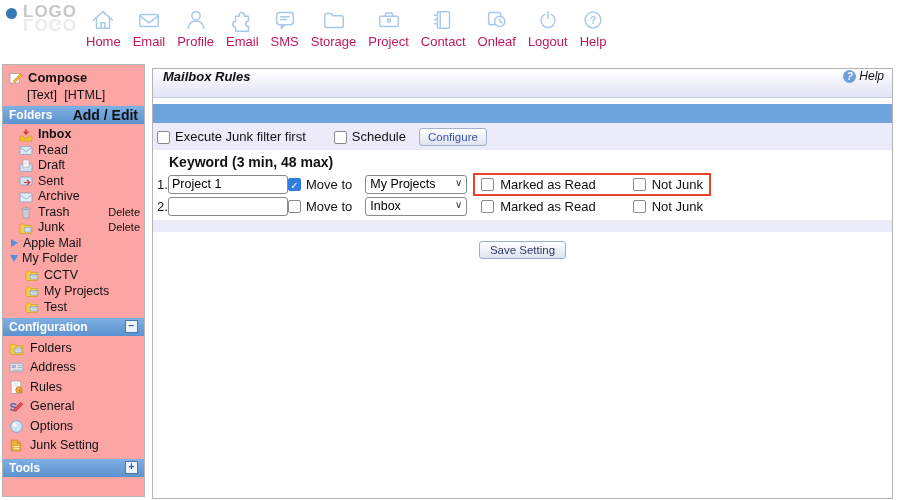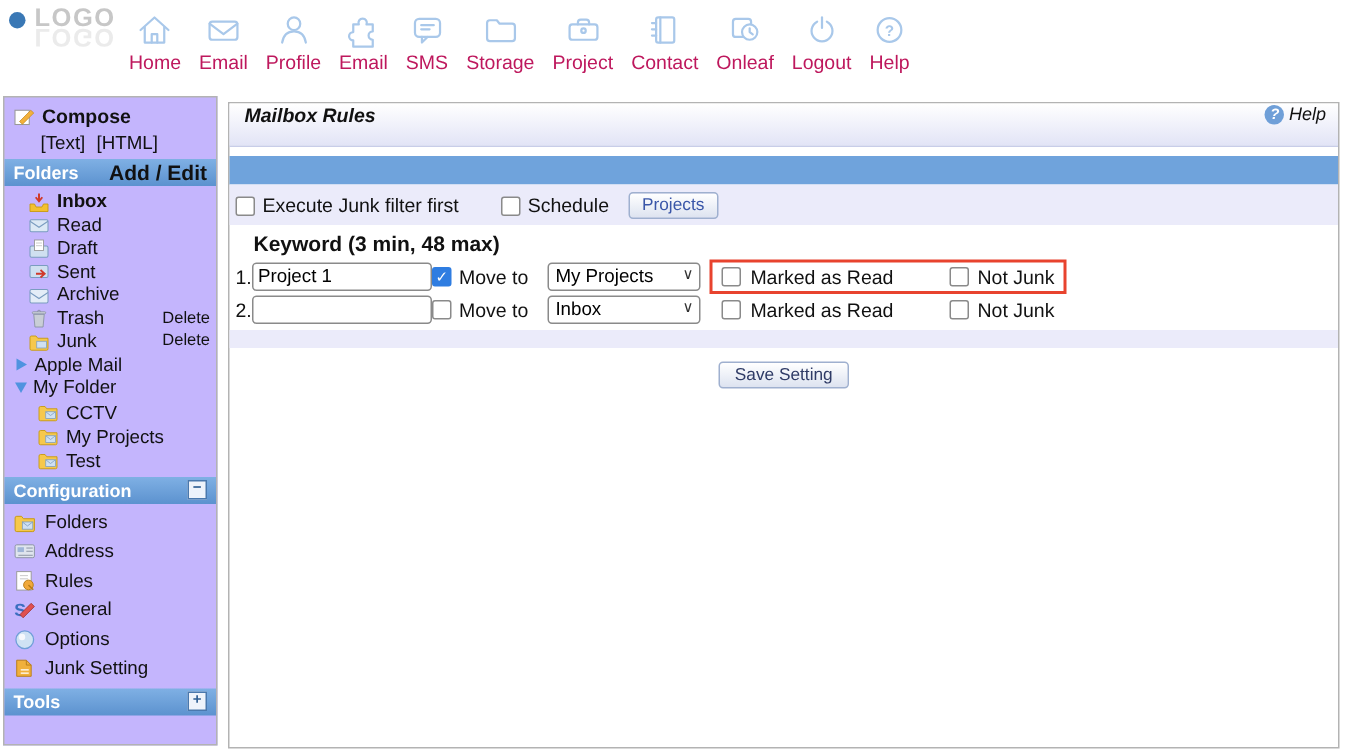--- a/index.html
+++ b/index.html
@@ -12,21 +12,21 @@
   #logo .word{font-weight:bold;font-size:17px;letter-spacing:1px;color:#c7c7c7;line-height:15px;}
   #logo .refl{display:block;transform:scaleY(-1);opacity:.35;margin-top:-2px;}
   #topnav{position:absolute;left:80px;top:6px;display:flex;}
   .navitem{display:flex;flex-direction:column;align-items:center;padding:0 6px;cursor:pointer;}
   .navitem .nicon{height:27px;display:flex;align-items:center;}
   .navitem svg{stroke:#a9c8ea;fill:none;stroke-width:1.6;stroke-linecap:round;stroke-linejoin:round;}
   .navlbl{font-size:13px;color:#be185d;margin-top:1px;}
 
   
   #sidebar{position:absolute;left:2px;top:64px;width:143px;height:433px;
-           border:1px solid #b3b3b3;background:#c4b5fd;box-sizing:border-box;padding-top:4px;}
+           border:1px solid #b3b3b3;background:#fca5a5;box-sizing:border-box;padding-top:4px;}
   .srow{display:flex;align-items:center;font-size:12.5px;line-height:15.5px;height:15.5px;
         padding-left:16px;white-space:nowrap;cursor:pointer;}
   .srow svg{margin-right:5px;flex:none;}
   .srow.spread{padding-right:4px;}
   .srow .grow{flex:1;}
   .del{font-size:11px;color:#111;text-decoration:none;}
   .bold{font-weight:bold;}
   .compose{height:18px;padding-left:6px;font-size:13px;}
   .texthtml{padding-left:24px;font-size:12.5px;height:16px;line-height:16px;}
   .texthtml span{margin-right:4px;}
@@ -384,21 +384,21 @@
 
     <div class="filterrow">
       <label>
         <input type="checkbox" style="">
         <span>Execute Junk filter first</span>
       </label>
       <label class="grp2">
         <input type="checkbox" style="">
         <span>Schedule</span>
       </label>
-      <button class="btn cfgbtn">Projects</button>
+      <button class="btn cfgbtn">Configure</button>
     </div>
 
     <div class="kwhead">Keyword (3 min, 48 max)</div>
 
     <div class="rule">
       <span class="num">1.</span>
       <input class="kw" type="text" value="Project 1" style="">
       <input class="mvcb" type="checkbox" checked="" style="">
       <span class="mvl">Move to</span>
       <span class="selwrap">

